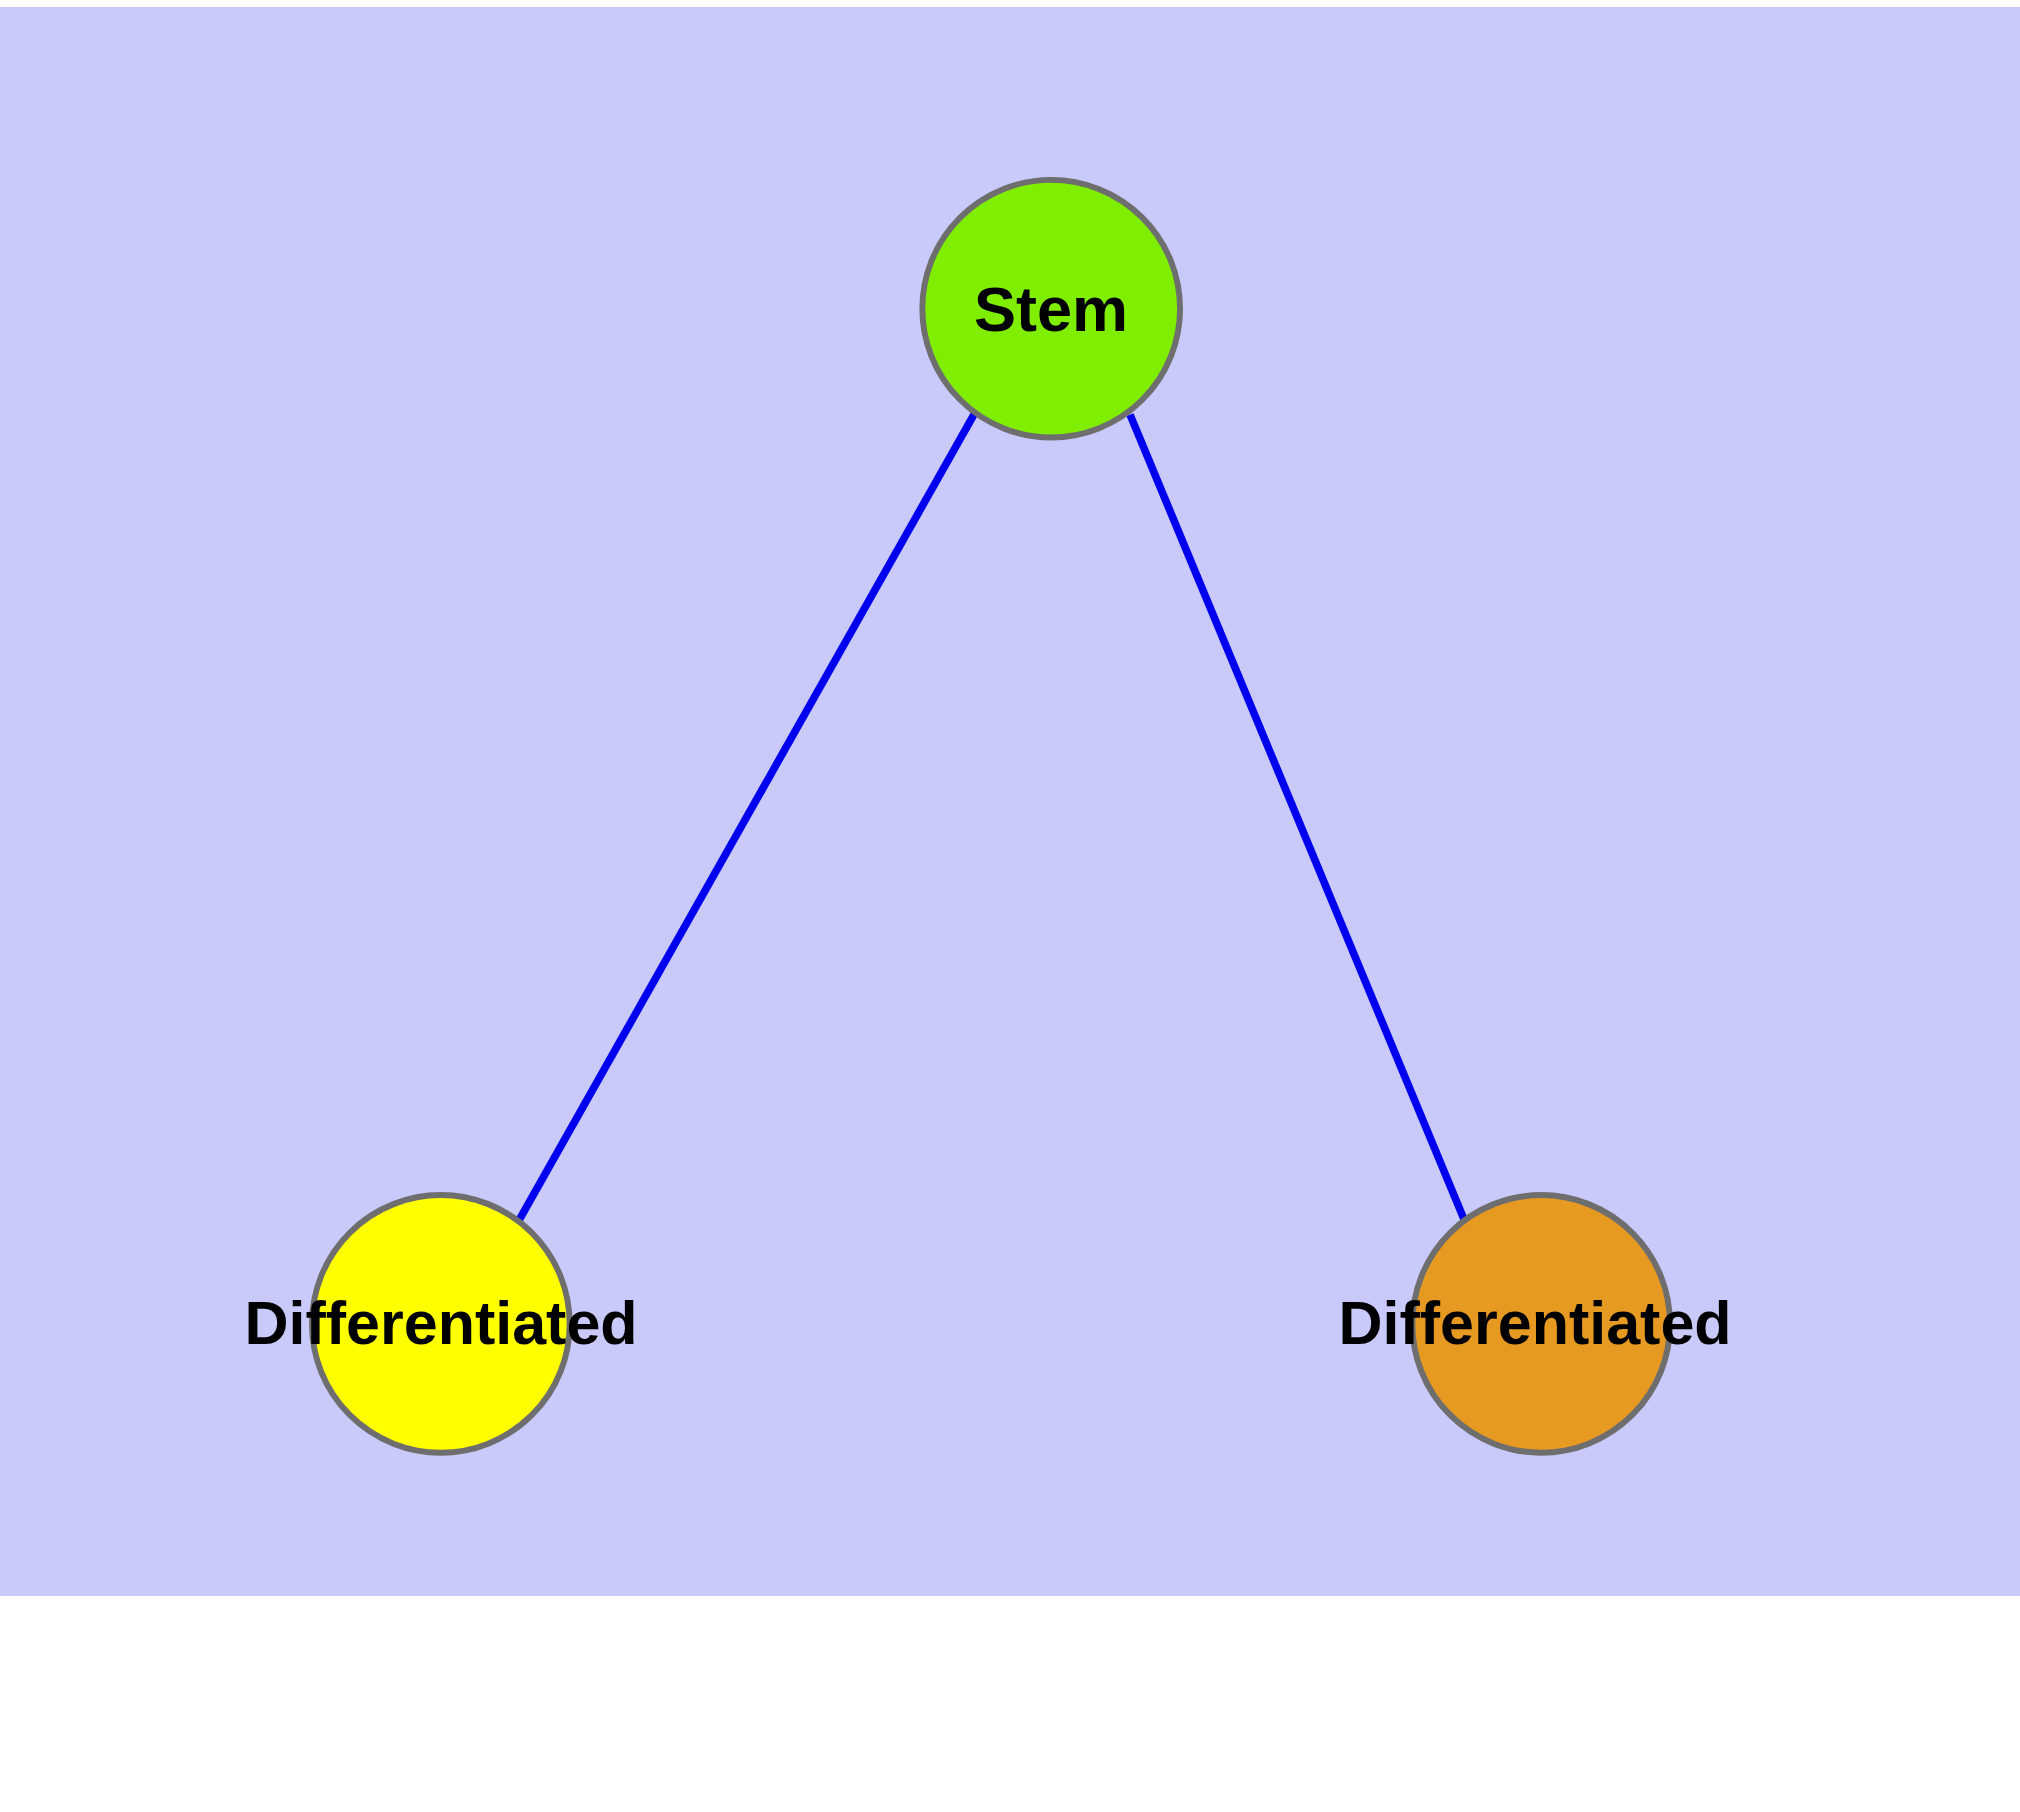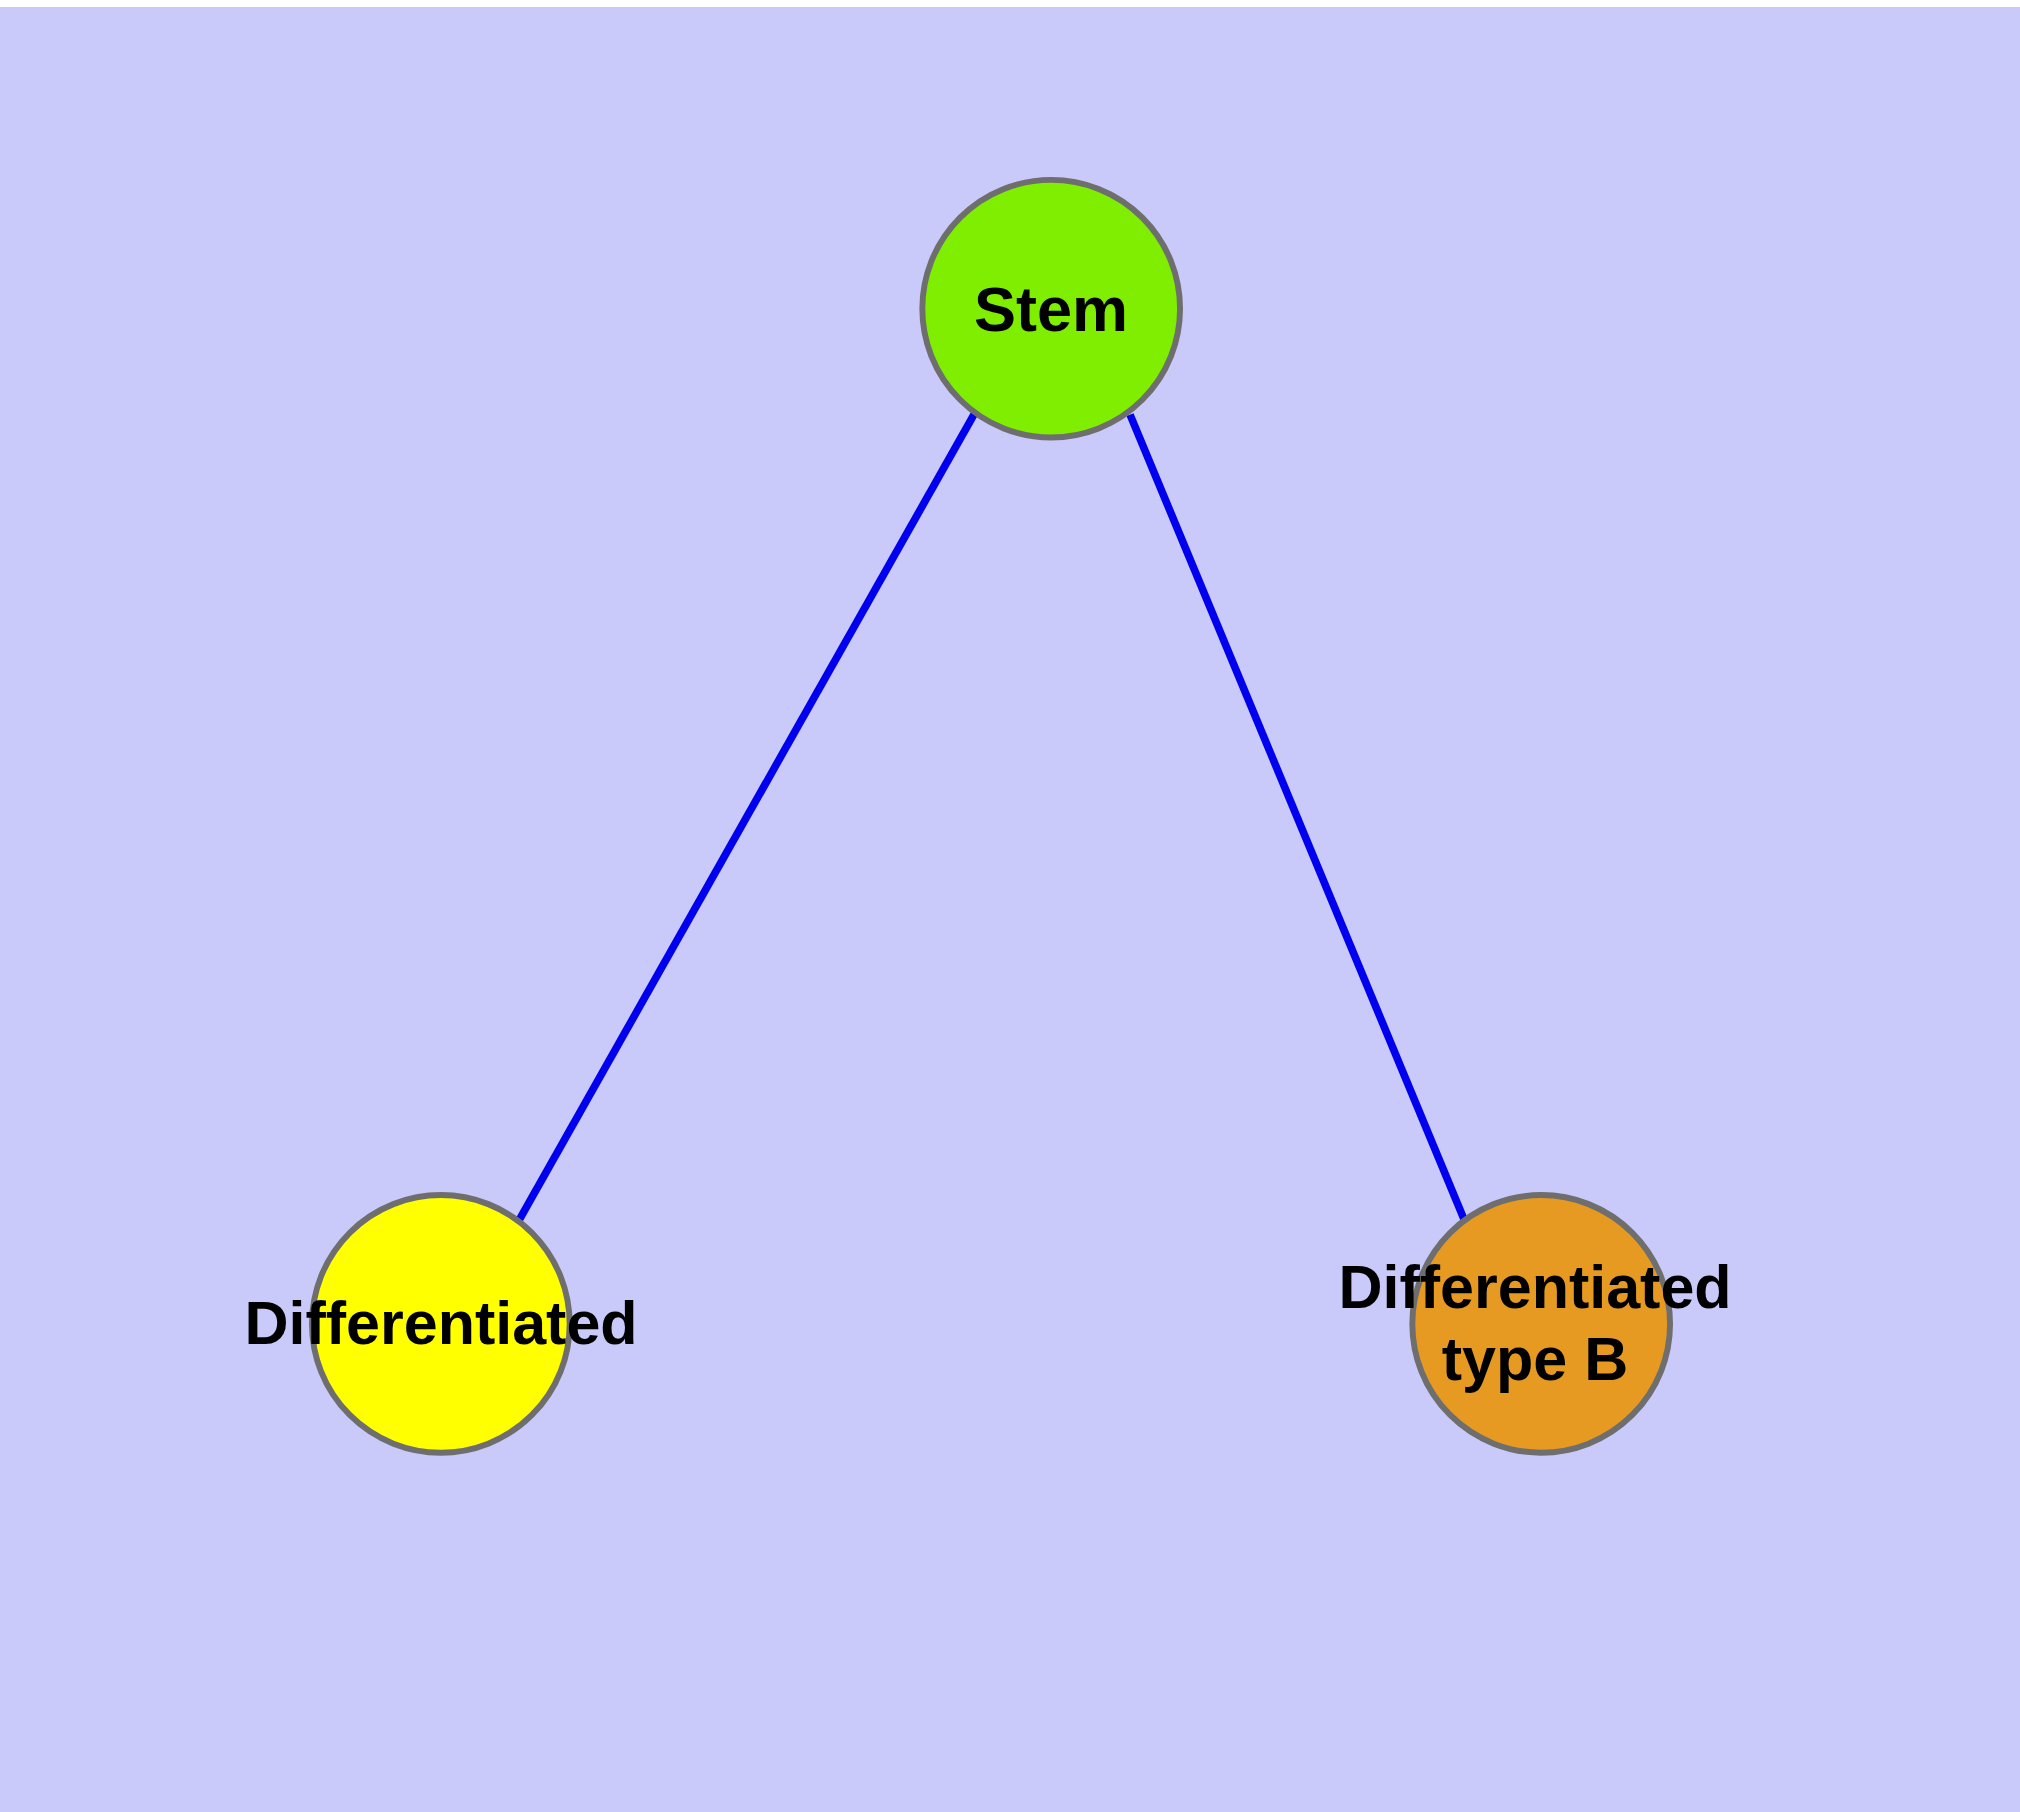--- a/index.html
+++ b/index.html
@@ -42,33 +42,33 @@
     white-space: pre;
     pointer-events: none;
     transform: translate(-50%, -50%);
   }
   .node-label.single { font-size: 63px; }
   .node-label.multi  { font-size: 61px; margin-left: 20px; }
 </style>
 </head>
 <body>
 
-<div id="canvas" style="width: 2021px; height: 1812px; background: rgb(255, 255, 255);">
+<div id="canvas" style="width: 2021px; height: 1596px; background: rgb(255, 255, 255);">
   <div id="plot-area" style="top: 6.8px; width: 2021px; height: 1805px; background: rgb(201, 202, 249);">
     <svg id="graph-svg" viewBox="0 0 2384 2130" preserveAspectRatio="none" aria-hidden="true" style="width: 2021px; height: 1805px;">
       <g id="edges-layer">
           <line x1="1150" y1="479" x2="612" y2="1432" stroke="#0000ee" stroke-width="9" stroke-linecap="butt"></line>
           <line x1="1333" y1="481" x2="1728" y2="1433" stroke="#0000ee" stroke-width="9" stroke-linecap="butt"></line>
         </g>
       <g id="nodes-layer">
           <circle cx="1240" cy="356" r="152" fill="#7fee00" stroke="#6e6e6e" stroke-width="7"></circle>
           <circle cx="520" cy="1554" r="152" fill="#ffff00" stroke="#6e6e6e" stroke-width="7"></circle>
           <circle cx="1818" cy="1554" r="152" fill="#e69a21" stroke="#6e6e6e" stroke-width="7"></circle>
         </g>
     </svg>
     <div id="labels-layer">
         <div class="node-label single" style="left: 1051px; top: 302px; color: rgb(0, 0, 0);"><div>Stem</div></div>
         <div class="node-label multi" style="left: 421px; top: 1317px; color: rgb(0, 0, 0);"><div>Differentiated</div></div>
-        <div class="node-label multi" style="left: 1515px; top: 1317px; color: rgb(0, 0, 0);"><div>Differentiated</div><div>type B</div></div>
+        <div class="node-label multi" style="left: 1515px; top: 1317px; color: rgb(0, 0, 0);"><div>Differentiated</div></div>
       </div>
   </div>
 </div>
 
 
 </body></html>

